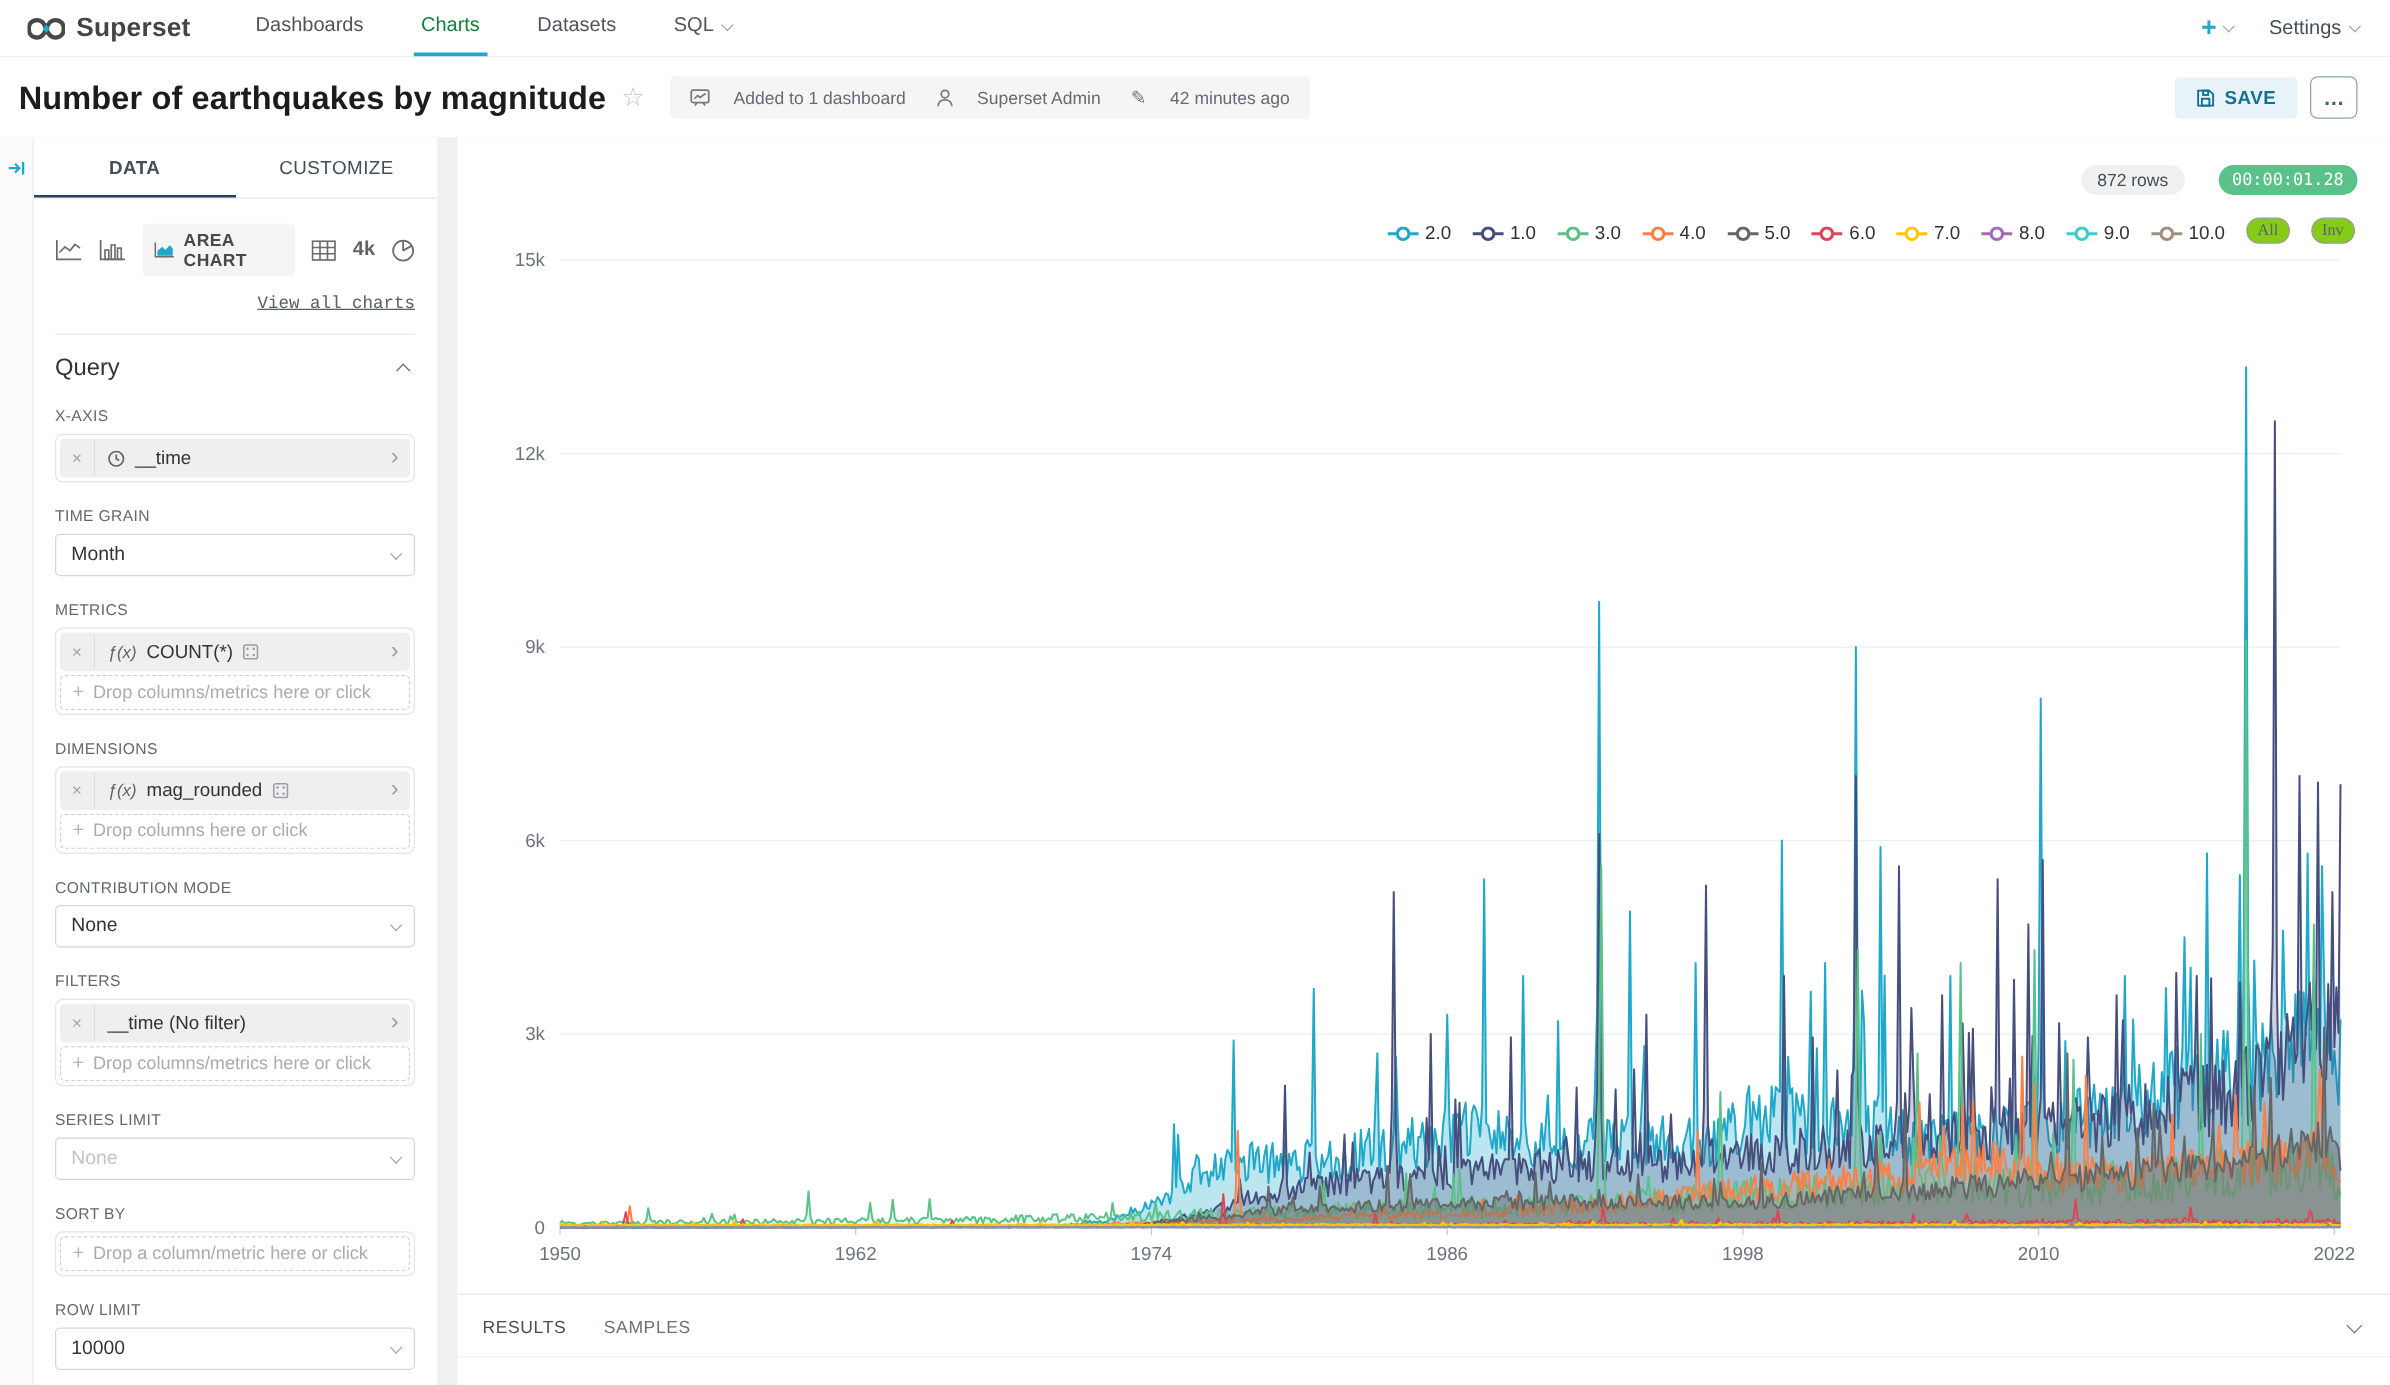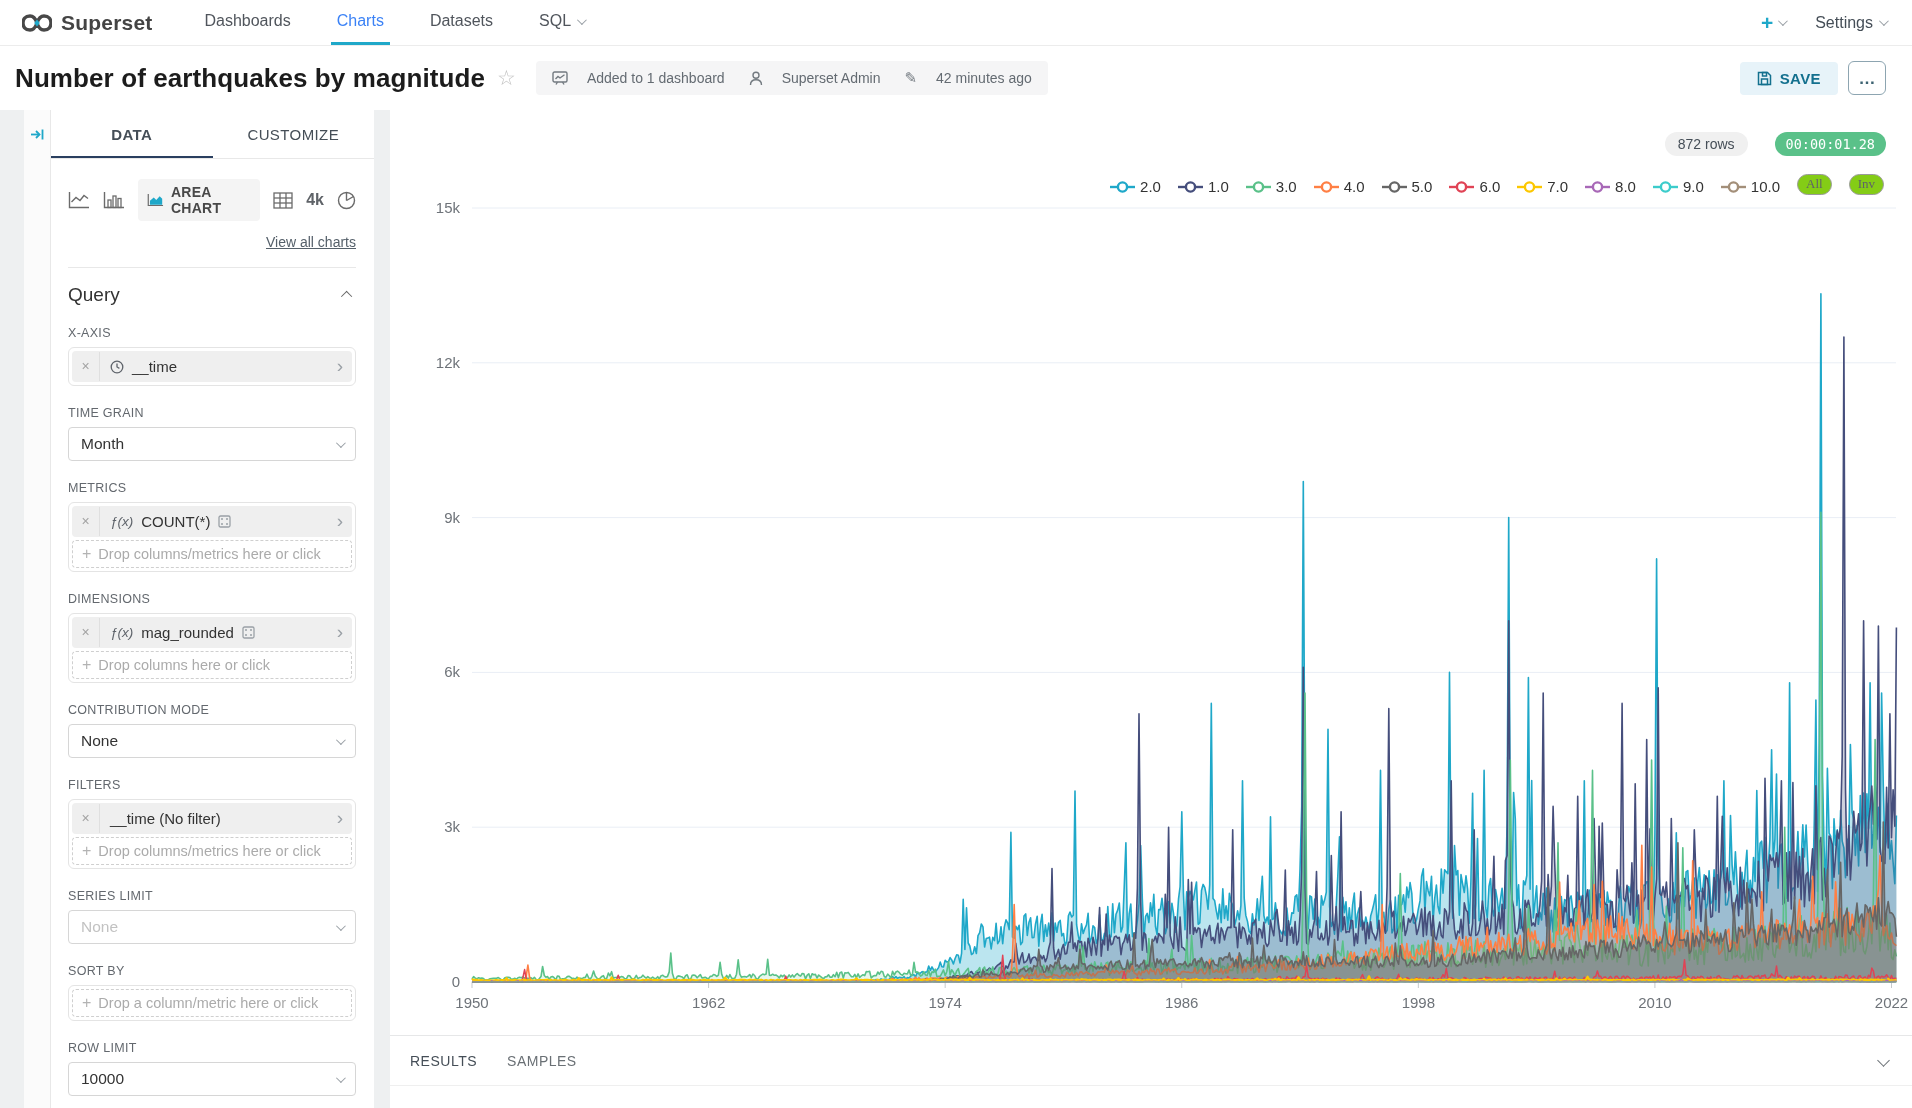--- a/index.html
+++ b/index.html
@@ -6,21 +6,21 @@
   html,body { width:1912px; height:1108px; margin:0; overflow:hidden;
     background:#fff; font-family:"Liberation Sans", sans-serif; color:#333; }
 
   
   .nav { height:46px; background:#fff; border-bottom:1px solid #ececec;
     display:flex; align-items:stretch; padding:0 26px 0 22px; }
   .brand { display:flex; align-items:center; gap:9px; margin-right:46px; }
   .brand-name { font-size:21px; font-weight:700; color:#444; letter-spacing:.2px; }
   .nav-item { display:flex; align-items:center; gap:6px; padding:0 6px; margin-right:34px;
     font-size:16px; color:#50555c; border-bottom:3px solid transparent; cursor:pointer; }
-  .nav-item.active { color:#3b82f6; border-bottom-color:#1FA8C9; }
+  .nav-item.active { color:#15803d; border-bottom-color:#1FA8C9; }
   .nav-right { margin-left:auto; display:flex; align-items:center; gap:30px; }
   .nav-plus { color:#1FA8C9; font-size:21px; font-weight:700; display:flex; align-items:center; gap:5px; cursor:pointer; }
   .nav-settings { font-size:16px; color:#454e57; display:flex; align-items:center; gap:6px; cursor:pointer; }
   .cdown { width:7px; height:7px; border-right:1.6px solid #9aa0a6; border-bottom:1.6px solid #9aa0a6;
     transform:rotate(45deg) translateY(-2px); display:inline-block; }
 
   
   .header { height:64px; background:#fff; display:flex; align-items:center; padding:0 26px 0 15px; }
   .page-title { font-size:26px; font-weight:700; color:#1c1c1c; letter-spacing:.1px; }
   .star { font-size:21px; color:#c3c3c3; margin-left:12px; cursor:pointer; }
@@ -28,40 +28,40 @@
     padding:8px 16px; margin-left:20px; color:#646b72; font-size:14px; }
   .badge-item { display:flex; align-items:center; gap:19px; }
   .hdr-right { margin-left:auto; display:flex; align-items:center; gap:10px; }
   .save-btn { display:flex; align-items:center; gap:8px; background:#e7f3f9; color:#13708e;
     font-weight:700; font-size:15px; letter-spacing:.4px; border:none; border-radius:4px;
     padding:8px 17px; cursor:pointer;text-align:right; }
   .more-btn { width:38px; height:34px; border:1.5px solid #8da5b1; border-radius:6px; background:#fff;
     color:#3d6372; font-size:17px; font-weight:700; line-height:1; cursor:pointer; }
 
   
-  .body { display:flex; height:998px; background:#eef0f1;padding-left:24px; }
+  .body { display:flex; height:998px; background:#eef0f1; }
   .strip { width:27px; background:#fbfbfb; border-right:1px solid #e8e8e8; padding-top:17px;
     display:flex; justify-content:center; }
   .panel { width:323px; background:#fff; overflow:hidden; }
   .main { flex:1; margin-left:16px; background:#fff; display:flex; flex-direction:column; }
 
   
   .panel-tabs { display:flex; height:49px; border-bottom:1px solid #e8e8e8; }
   .panel-tab { flex:1; display:flex; align-items:center; justify-content:center; font-size:15px;
     letter-spacing:.4px; color:#454e57; cursor:pointer; }
   .panel-tab.active { box-shadow:inset 0 -2px 0 #2a3f5f; font-weight:600; }
   .panel-scroll { padding:20px 18px 0 17px; }
   .type-row { display:flex; align-items:center; gap:13px;justify-content:center; }
   .type-icon { display:flex; align-items:center; cursor:pointer; }
   .type-pill { display:flex; align-items:center; gap:7px; background:#f4f4f4; border-radius:4px;
     padding:5px 9px; cursor:pointer; }
   .type-pill-label { font-size:14px; font-weight:700; color:#484848; letter-spacing:.3px; }
   .kpi-label { font-size:16px; font-weight:700; color:#5f6368; cursor:pointer; }
   .viewall-row { text-align:right; margin-top:12px; }
-  .viewall { font-size:14px; color:#55606a; text-decoration:underline; cursor:pointer; }
+  .viewall { font-size:14px; color:#55606a; text-decoration:underline; cursor:pointer;font-family:Liberation Mono, monospace; }
   .hr { border-top:1px solid #e8e8e8; margin:16px 0 0; }
   .query-row { display:flex; align-items:center; justify-content:space-between; margin-top:16px; }
   .query-title { font-size:19px; color:#333; }
   .cup { width:8px; height:8px; border-right:1.6px solid #666; border-bottom:1.6px solid #666;
     transform:rotate(225deg) translateY(-2px); display:inline-block; margin-right:4px; cursor:pointer; }
   .ctl-label { font-size:12.5px; color:#63686e; letter-spacing:.3px; margin:20px 0 7px; }
   .ctl-frame { border:1px solid #e4e4e4; border-radius:6px; padding:3px; }
   .pill { height:31px; background:#efefef; border-radius:4px; display:flex; align-items:center; cursor:pointer; }
   .pill-x { width:28px; text-align:center; color:#a3a3a3; font-size:14px; border-right:1px solid #dfdfdf;
     line-height:29px; cursor:pointer; }

